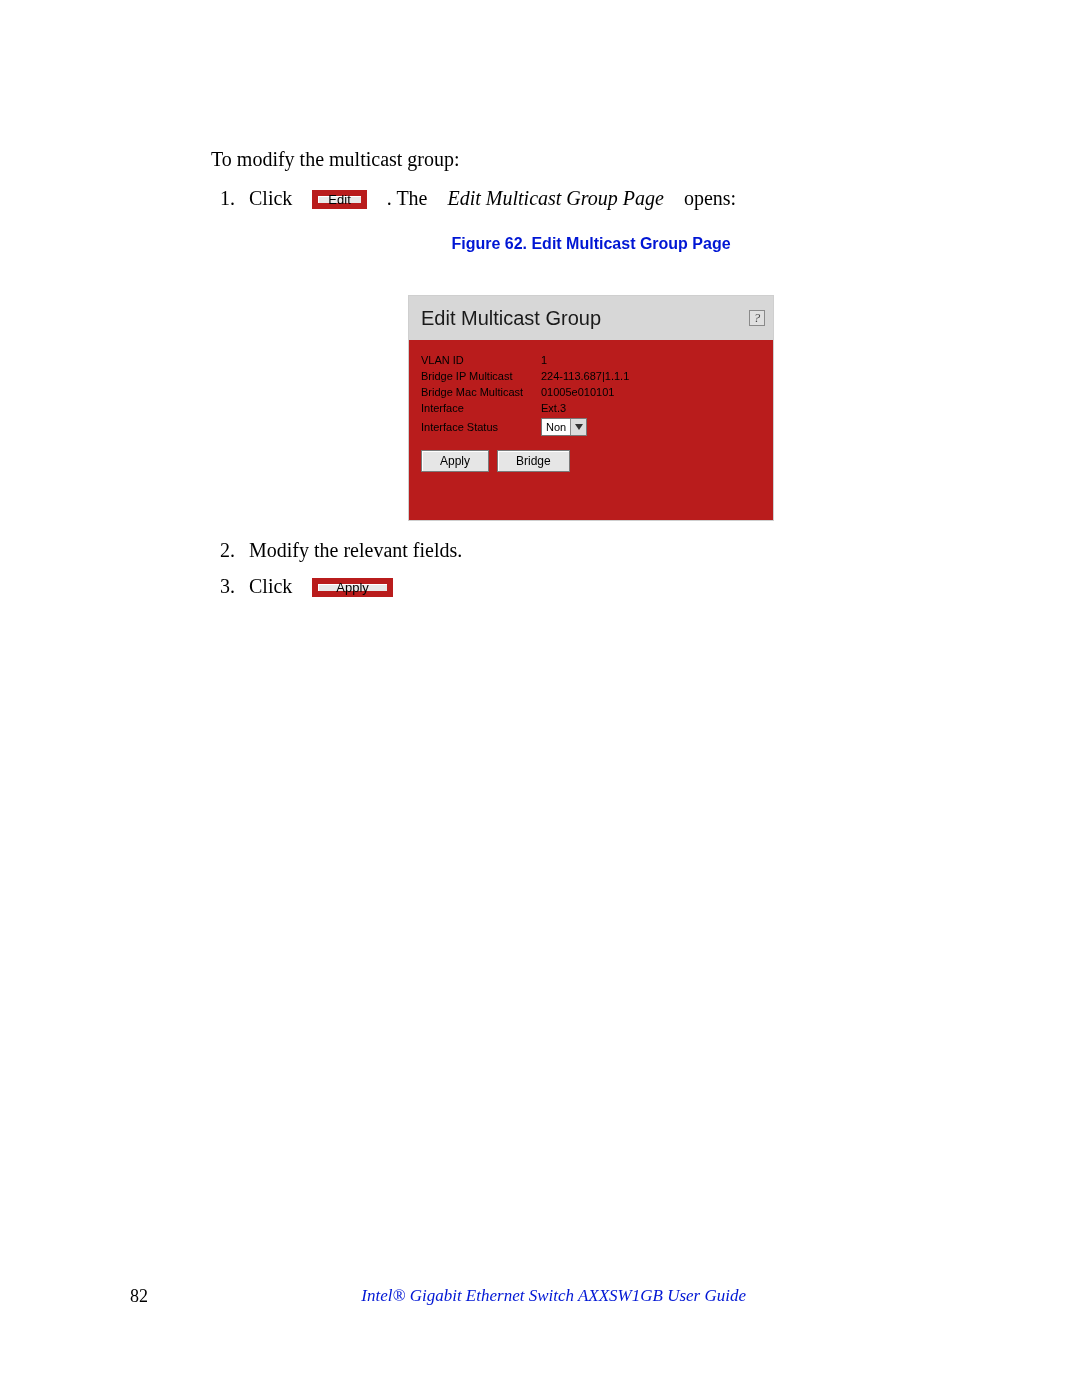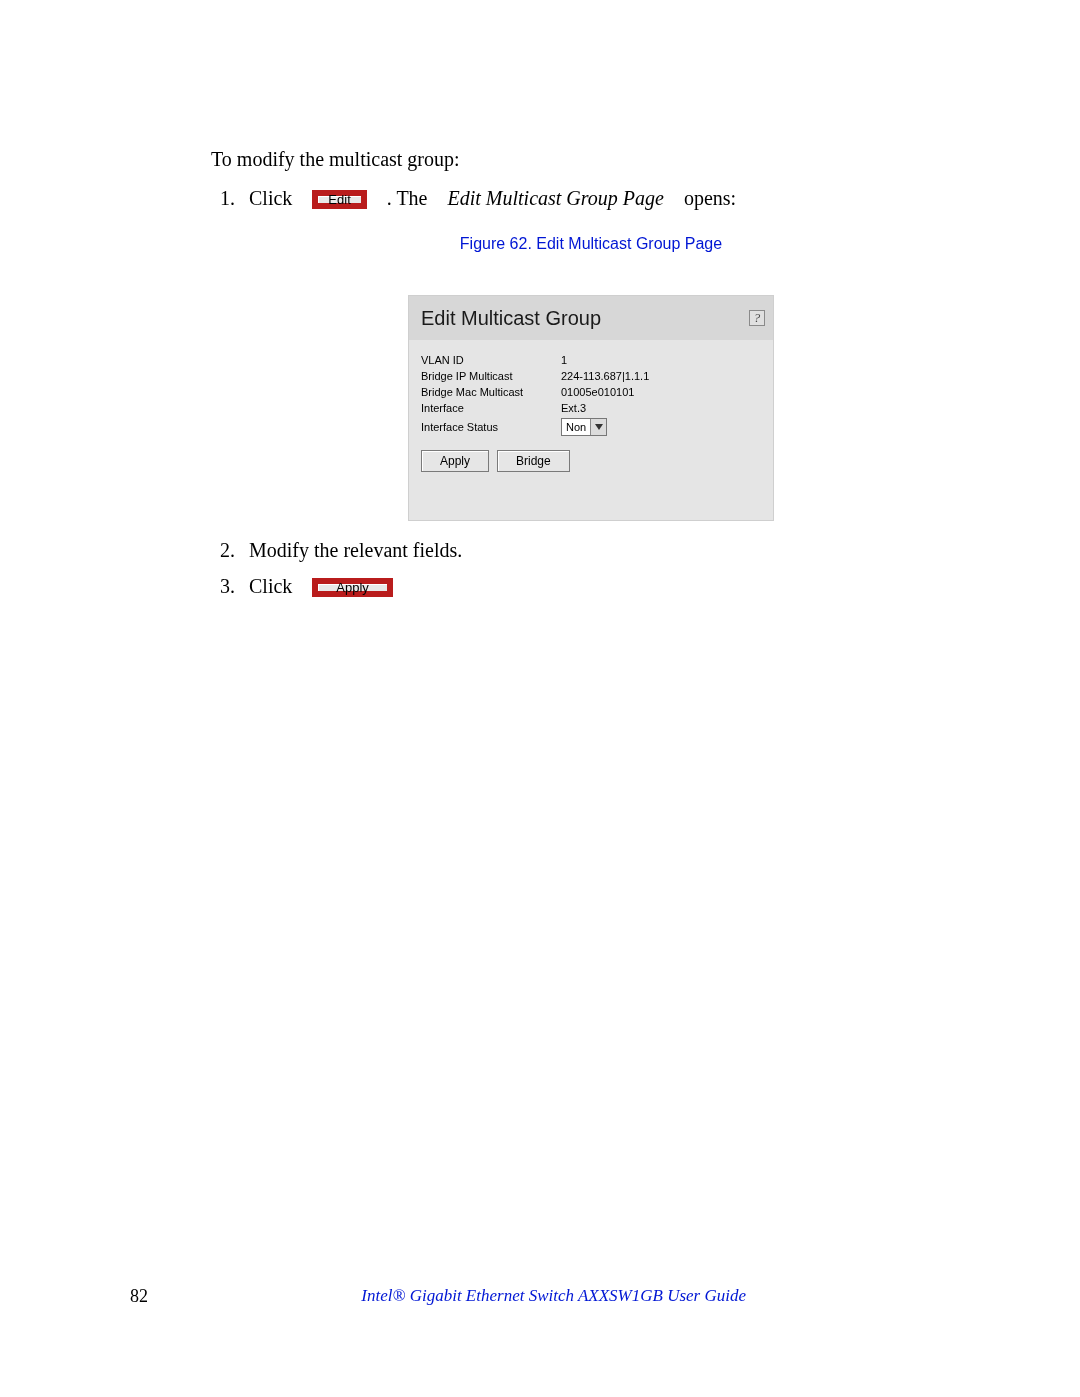--- a/index.html
+++ b/index.html
@@ -12,38 +12,38 @@
   .step .body { flex: 1; display: flex; flex-wrap: wrap; align-items: baseline; gap: 20px; }
   .inline-btn {
     display: inline-flex; align-items: center; justify-content: center;
     font-family: Arial, Helvetica, sans-serif; font-size: 13px;
     background: #e8e8e8; border: 6px solid #b91c1c; box-shadow: inset 1px 1px 0 #fff;
     height: 19px; padding: 0 10px; vertical-align: middle; position: relative; top: -1px;
   }
   .inline-btn.wide { padding: 0 18px; }
   .italic { font-style: italic; }
   .figure-block { margin-top: 22px; margin-bottom: 14px; }
-  .figure-caption { text-align: center; color: #0016d4; font-family: Arial, Helvetica, sans-serif; font-weight: normal; font-size: 16px; margin-bottom: 42px; }
+  .figure-caption { text-align: center; color: #0016d4; font-family: Arial, Helvetica, sans-serif; font-weight: bold; font-size: 16px; margin-bottom: 42px; }
   .dialog-wrap { display: flex; justify-content: center; }
   .dialog {
-    width: 366px; border: 1px solid #cfcfcf; background: #e5e5e5;
+    width: 366px; border: 1px solid #cfcfcf; background: #b91c1c;
     font-family: Arial, Helvetica, sans-serif;
   }
   .dialog-titlebar {
     background: #d7d7d7; height: 44px; display: flex; align-items: center; justify-content: space-between;
     padding: 0 8px 0 12px;
   }
   .dialog-title { font-size: 20px; color: #1a1a1a; }
   .help-icon {
     width: 16px; height: 16px; background: #e0e0e0; border: 1px solid #8a8a8a;
     display: inline-flex; align-items: center; justify-content: center;
     font-family: "Times New Roman", serif; font-style: italic; font-size: 13px; color: #444;
   }
   .dialog-body { padding: 14px 12px 48px 12px; }
-  .field-row { display: flex; align-items: center; font-size: 11px; margin-bottom: 4px; gap: 20px; }
+  .field-row { display: flex; align-items: center; font-size: 11px; margin-bottom: 4px; }
   .field-label { width: 120px; }
   .field-value { }
   .select-like {
     display: inline-flex; align-items: center; border: 1px solid #777; background: #fff; height: 18px;
     font-size: 11px;
     text-align: right;
   }
   .select-text { padding: 0 4px; }
   .select-arrow {
     width: 16px; height: 16px; background: #dcdcdc; border-left: 1px solid #888;

